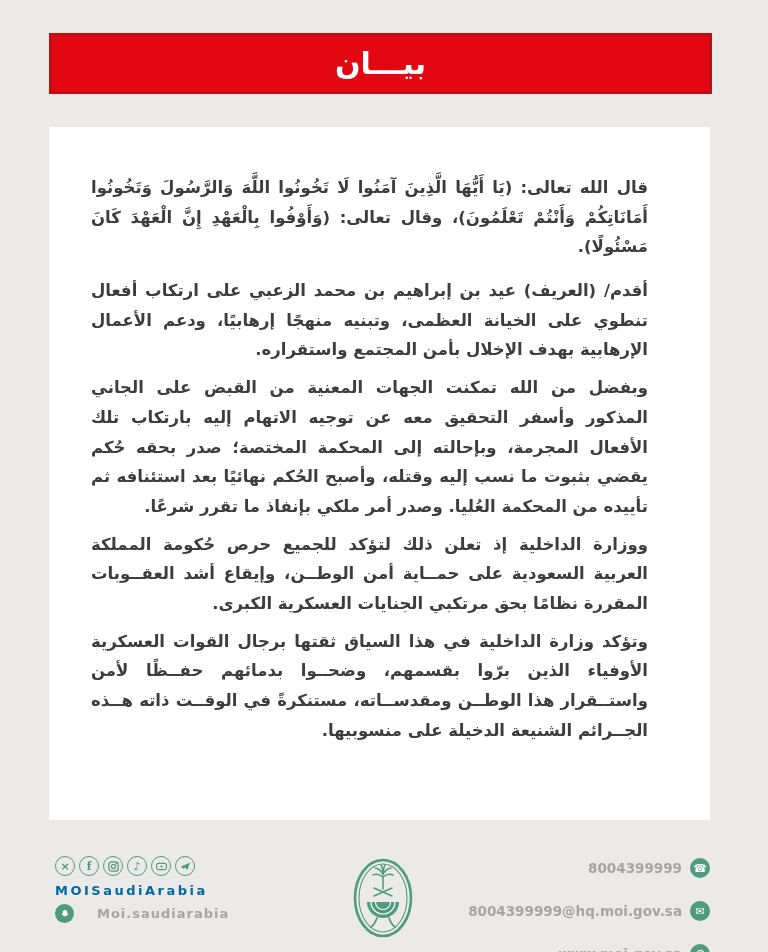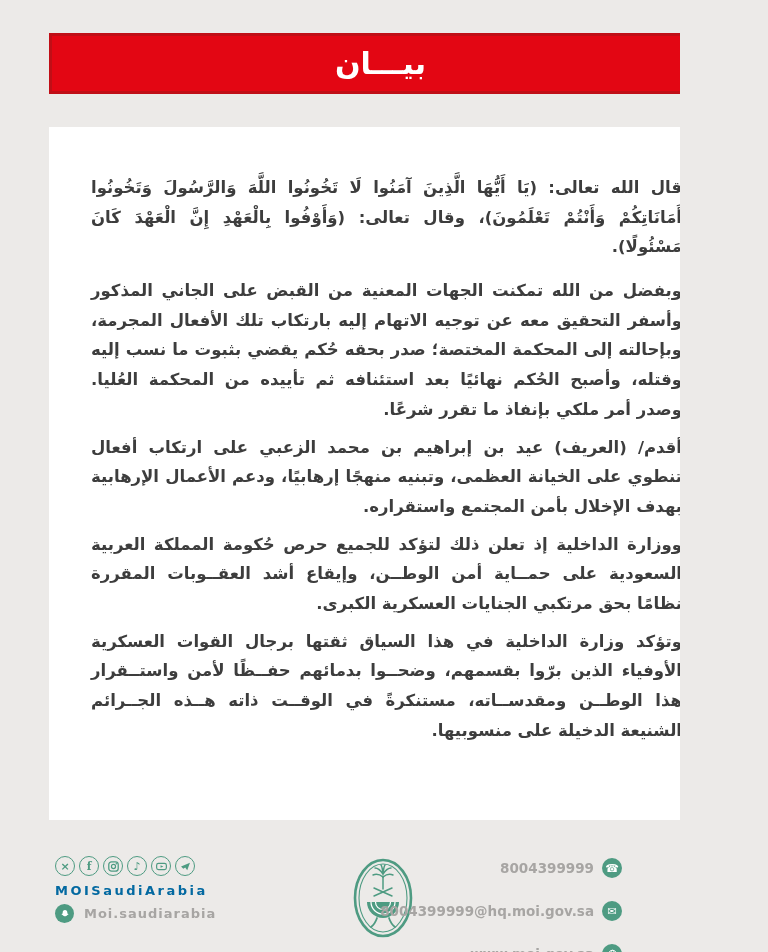--- a/index.html
+++ b/index.html
@@ -1,50 +1,50 @@
 <!DOCTYPE html>
 <html lang="ar"><head>
 <meta charset="utf-8">
 <style>
   * { margin:0; padding:0; box-sizing:border-box; }
   html,body { width:768px; height:952px; }
   body { background:#eceae8; font-family:"DejaVu Sans", sans-serif; }
-  .page { position:relative; width:680px; height:952px; background:#eceae8; overflow:hidden; }
+  .page { position:relative; width:768px; height:952px; background:#eceae8; overflow:hidden; }
 
   
   .banner {
     position:absolute; left:49px; top:33px; width:663px; height:61px;
     background:#e30613; border:3px solid #c00e16;
     display:flex; align-items:center; justify-content:center;
   }
   .banner-title { color:#ffffff; font-size:30px; font-weight:bold; direction:rtl; }
 
   
   .card {
     position:absolute; left:49px; top:127px; width:661px; height:693px;
-    background:#ffffff; padding:46px 28px 0 42px;
+    background:#ffffff; padding:46px 62px 0 42px;
     direction:rtl; overflow:hidden;
   }
   .card p {
     font-size:16.5px; font-weight:bold; color:#3d3d3d;
     text-align:justify; line-height:1.8; margin-bottom:8px;
   }
   .card p.quote { margin-bottom:14px; }
 
   
   .social { position:absolute; left:55px; top:856px; }
   .social-icons { display:flex; gap:4px; }
   .s-icon {
     width:20px; height:20px; border:1.6px solid #4e9b82; border-radius:50%;
     color:#4e9b82; display:flex; align-items:center; justify-content:center;
     font-size:11px; font-weight:bold; line-height:1;
   }
   .s-icon svg { display:block; }
   .handle { color:#0369a1; font-size:13px; letter-spacing:2.5px; margin-top:7px; font-weight:bold; }
-  .snap-row { display:flex; align-items:center; gap:10px; margin-top:6px; }
+  .snap-row { display:flex; align-items:center; gap:23px; margin-top:6px; }
   .snap-icon {
     width:19px; height:19px; border-radius:50%; background:#4e9b82;
     display:flex; align-items:center; justify-content:center;
   }
   .snap-handle { color:#a7a5a3; font-size:13px; letter-spacing:1px; font-weight:bold; }
 
   .emblem { position:absolute; left:352px; top:856px; width:62px; height:84px; }
 
   .contacts {
     position:absolute; right:58px; top:858px;
@@ -62,22 +62,22 @@
 <body>
 
 <div class="page">
 
   <div class="banner">
     <span class="banner-title">بيـــان</span>
   </div>
 
   <div class="card">
     <p class="quote">قال الله تعالى: (يَا أَيُّهَا الَّذِينَ آمَنُوا لَا تَخُونُوا اللَّهَ وَالرَّسُولَ وَتَخُونُوا أَمَانَاتِكُمْ وَأَنْتُمْ تَعْلَمُونَ)، وقال تعالى: (وَأَوْفُوا بِالْعَهْدِ إِنَّ الْعَهْدَ كَانَ مَسْئُولًا).</p>
+    <p>أقدم/ (العريف) عيد بن إبراهيم بن محمد الزعبي على ارتكاب أفعال تنطوي على الخيانة العظمى، وتبنيه منهجًا إرهابيًا، ودعم الأعمال الإرهابية بهدف الإخلال بأمن المجتمع واستقراره.</p>
     <p>وبفضل من الله تمكنت الجهات المعنية من القبض على الجاني المذكور وأسفر التحقيق معه عن توجيه الاتهام إليه بارتكاب تلك الأفعال المجرمة، وبإحالته إلى المحكمة المختصة؛ صدر بحقه حُكم يقضي بثبوت ما نسب إليه وقتله، وأصبح الحُكم نهائيًا بعد استئنافه ثم تأييده من المحكمة العُليا. وصدر أمر ملكي بإنفاذ ما تقرر شرعًا.</p>
-    <p>أقدم/ (العريف) عيد بن إبراهيم بن محمد الزعبي على ارتكاب أفعال تنطوي على الخيانة العظمى، وتبنيه منهجًا إرهابيًا، ودعم الأعمال الإرهابية بهدف الإخلال بأمن المجتمع واستقراره.</p>
     <p>ووزارة الداخلية إذ تعلن ذلك لتؤكد للجميع حرص حُكومة المملكة العربية السعودية على حمــاية أمن الوطــن، وإيقاع أشد العقــوبات المقررة نظامًا بحق مرتكبي الجنايات العسكرية الكبرى.</p>
     <p>وتؤكد وزارة الداخلية في هذا السياق ثقتها برجال القوات العسكرية الأوفياء الذين برّوا بقسمهم، وضحــوا بدمائهم حفــظًا لأمن واستــقرار هذا الوطــن ومقدســاته، مستنكرةً في الوقــت ذاته هــذه الجــرائم الشنيعة الدخيلة على منسوبيها.</p>
 
   </div>
 
   <div class="social">
     <div class="social-icons">
       <span class="s-icon">×</span>
       <span class="s-icon" style="font-family:'DejaVu Serif',serif;">f</span>
       <span class="s-icon">

